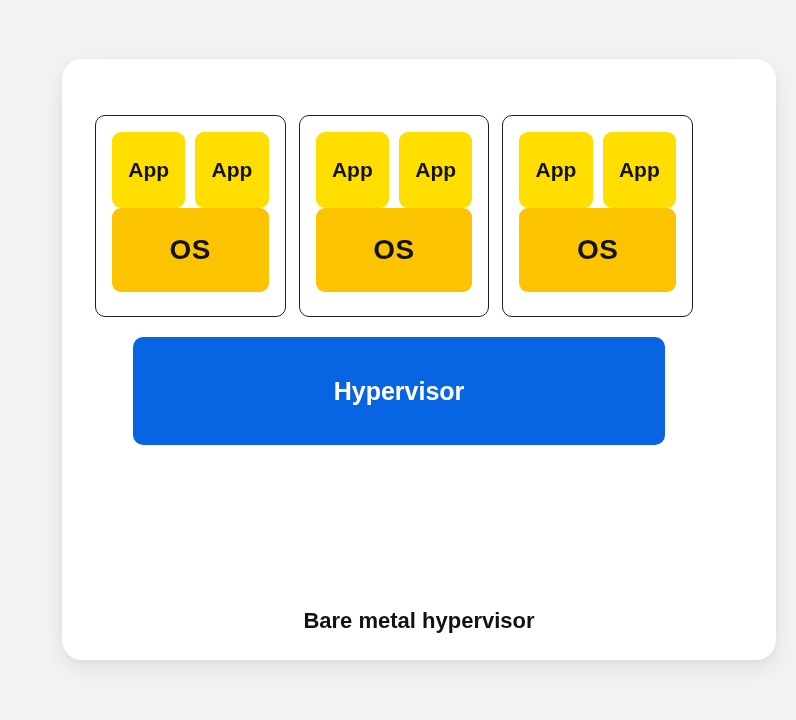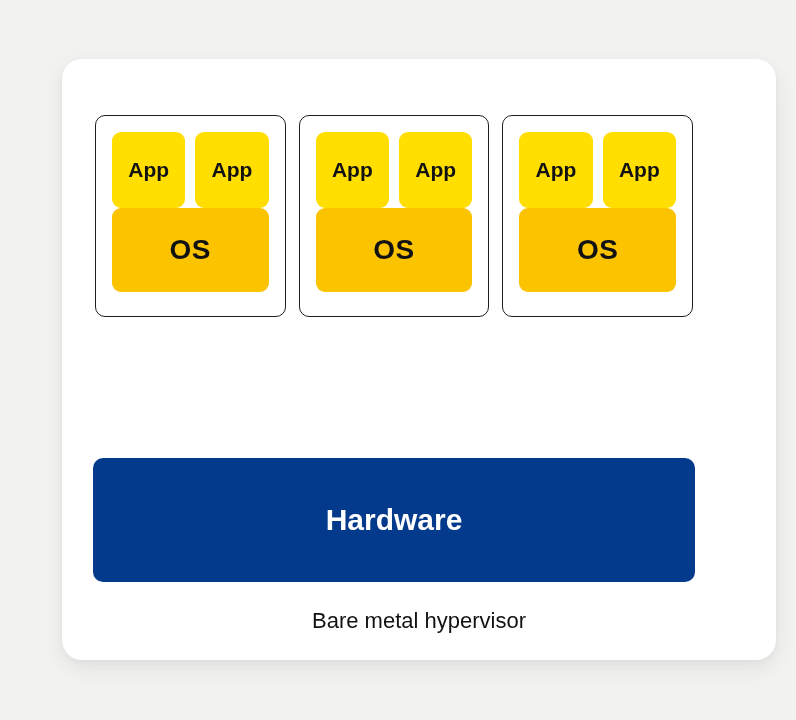--- a/index.html
+++ b/index.html
@@ -100,21 +100,21 @@
     font-size: 30px;
   }
   .caption {
     position: absolute;
     left: 0; top: 545px;
     width: 100%; height: 34px;
     display: flex;
     align-items: center;
     justify-content: center;
     font-size: 22px;
-    font-weight: 400;
+    font-weight: 700;
     color: var(--text-dark);
   }
 </style>
 </head>
 <body>
 
 <div class="page">
   <div class="card">
 
     <div class="vm-row">
@@ -138,19 +138,19 @@
       <div class="vm">
         <div class="apps">
           <div class="app">App</div>
           <div class="app">App</div>
         </div>
         <div class="os">OS</div>
       </div>
 
     </div>
 
+    <div class="layer hypervisor">Hypervisor</div>
 
-    <div class="layer hardware">Hardware</div>
 
     <div class="caption">Bare metal hypervisor</div>
 
   </div>
 </div>
 
 </body></html>

